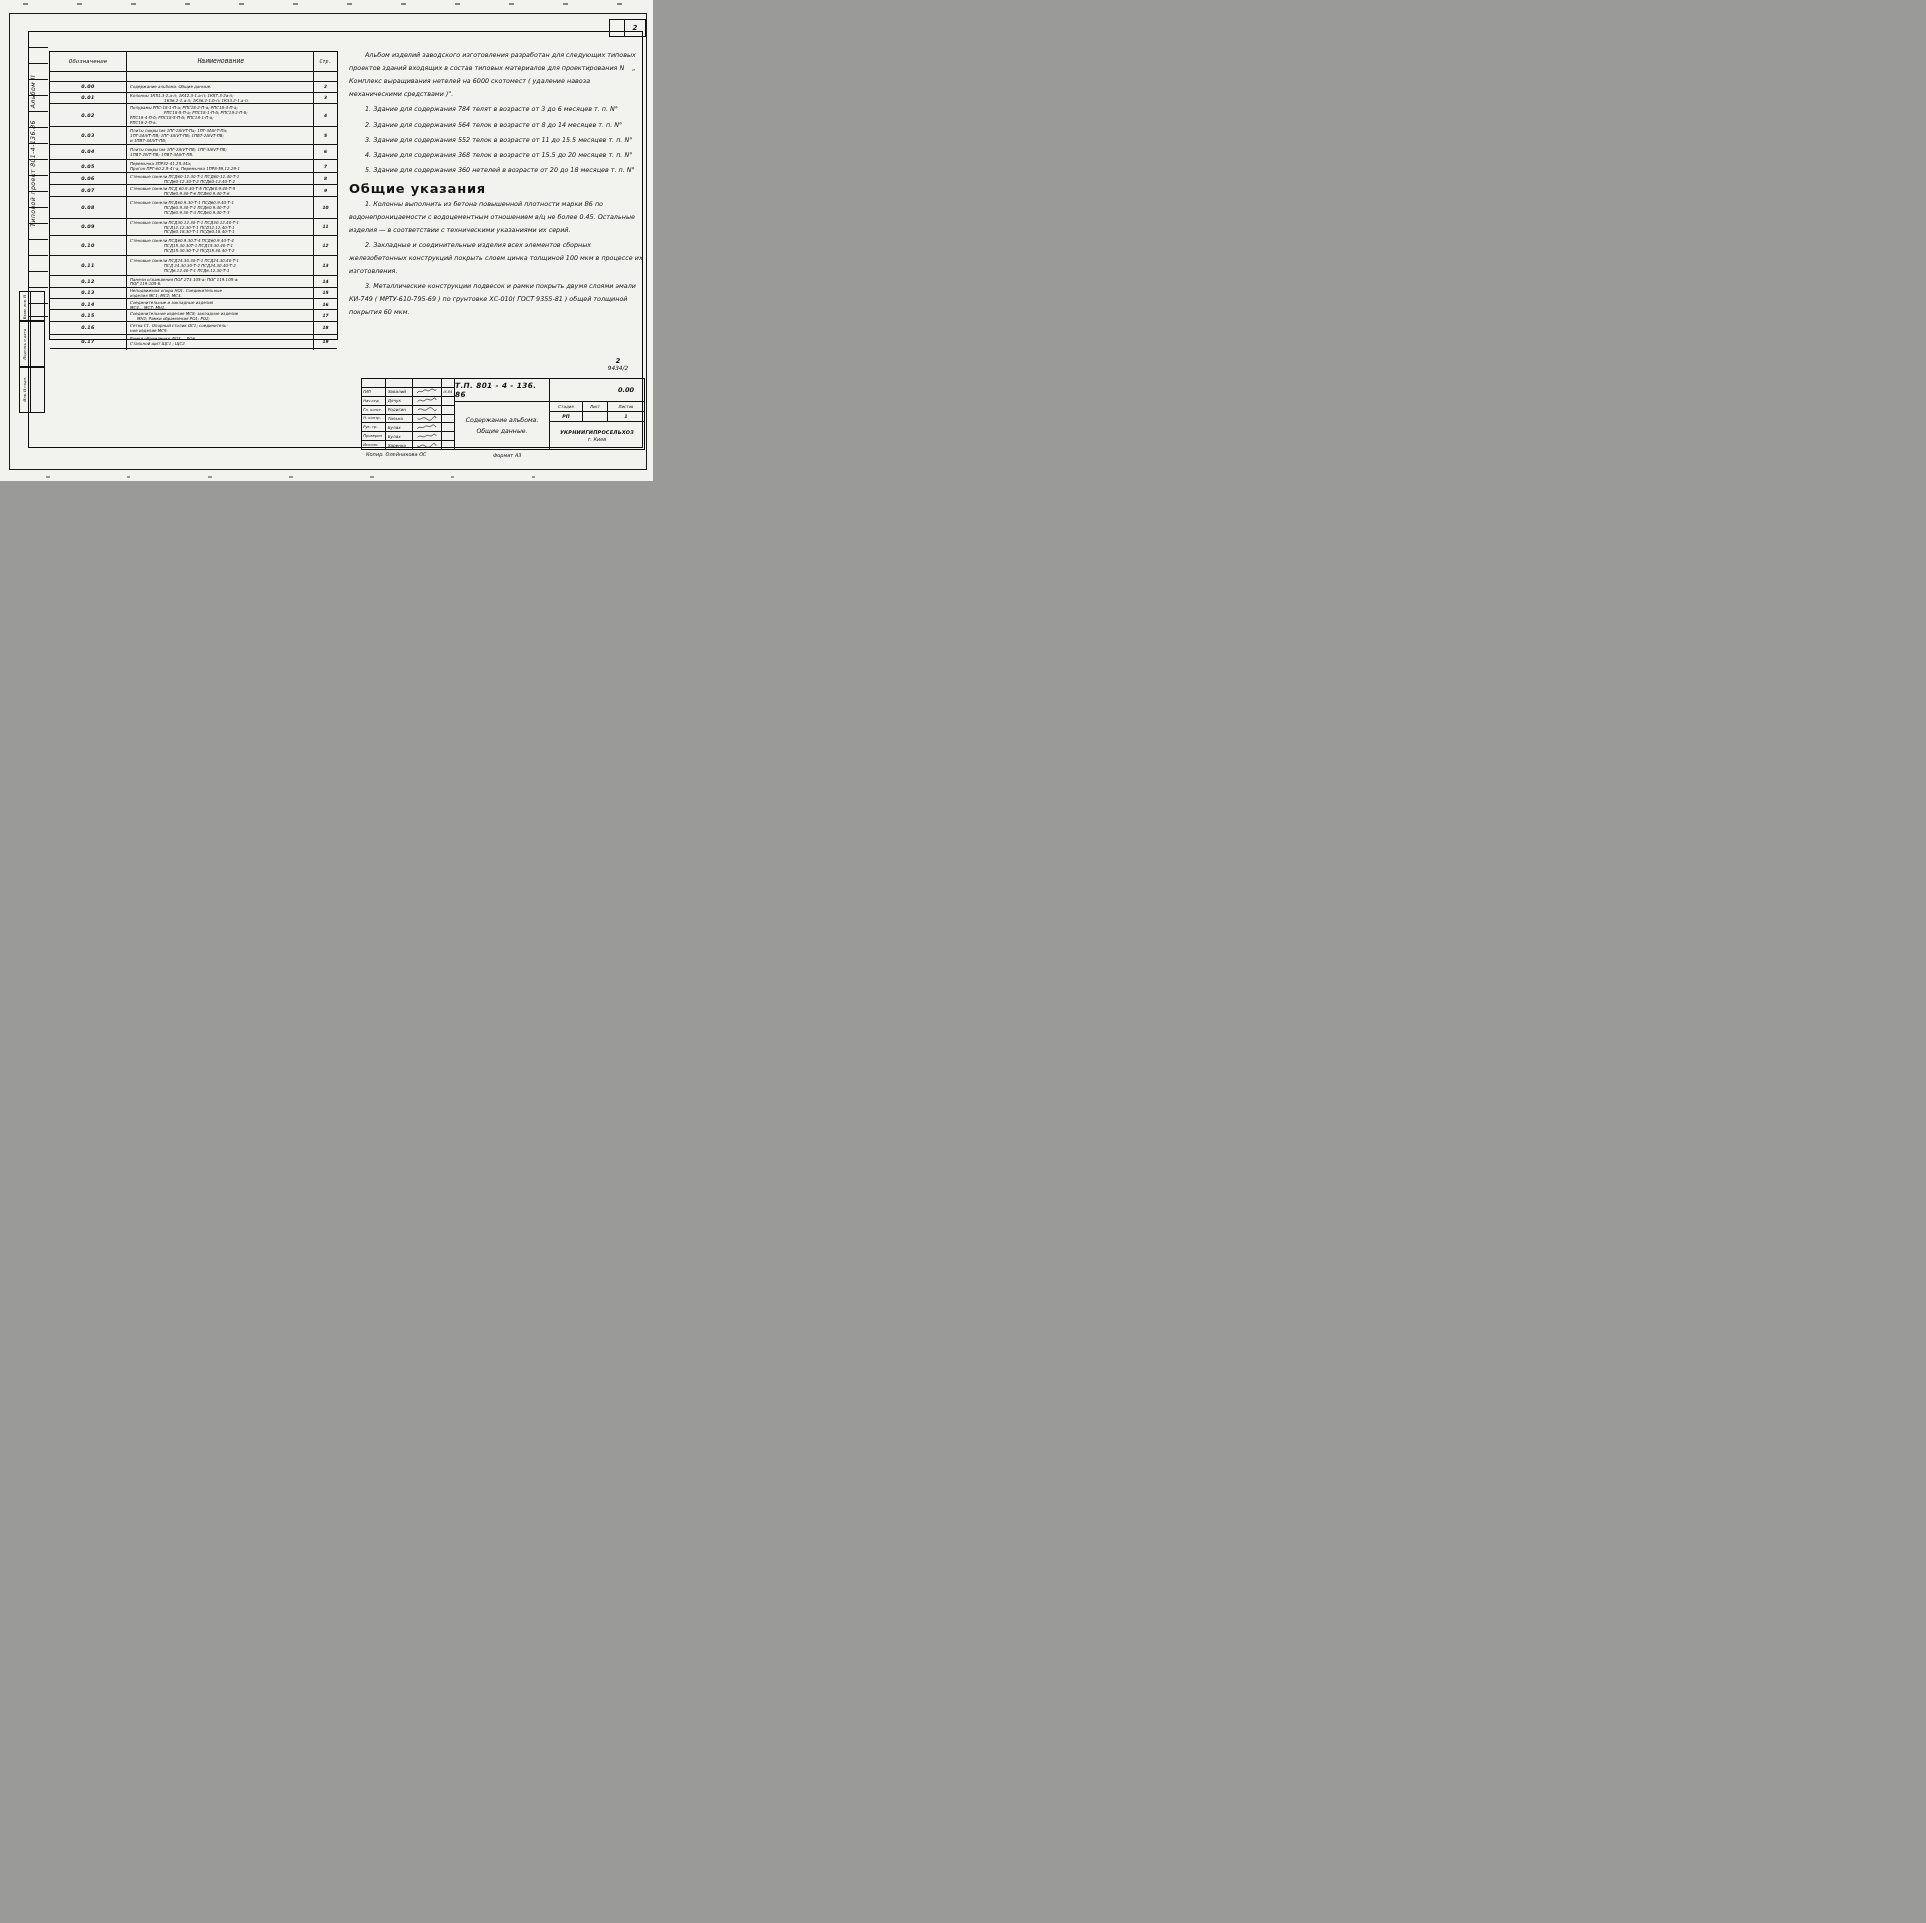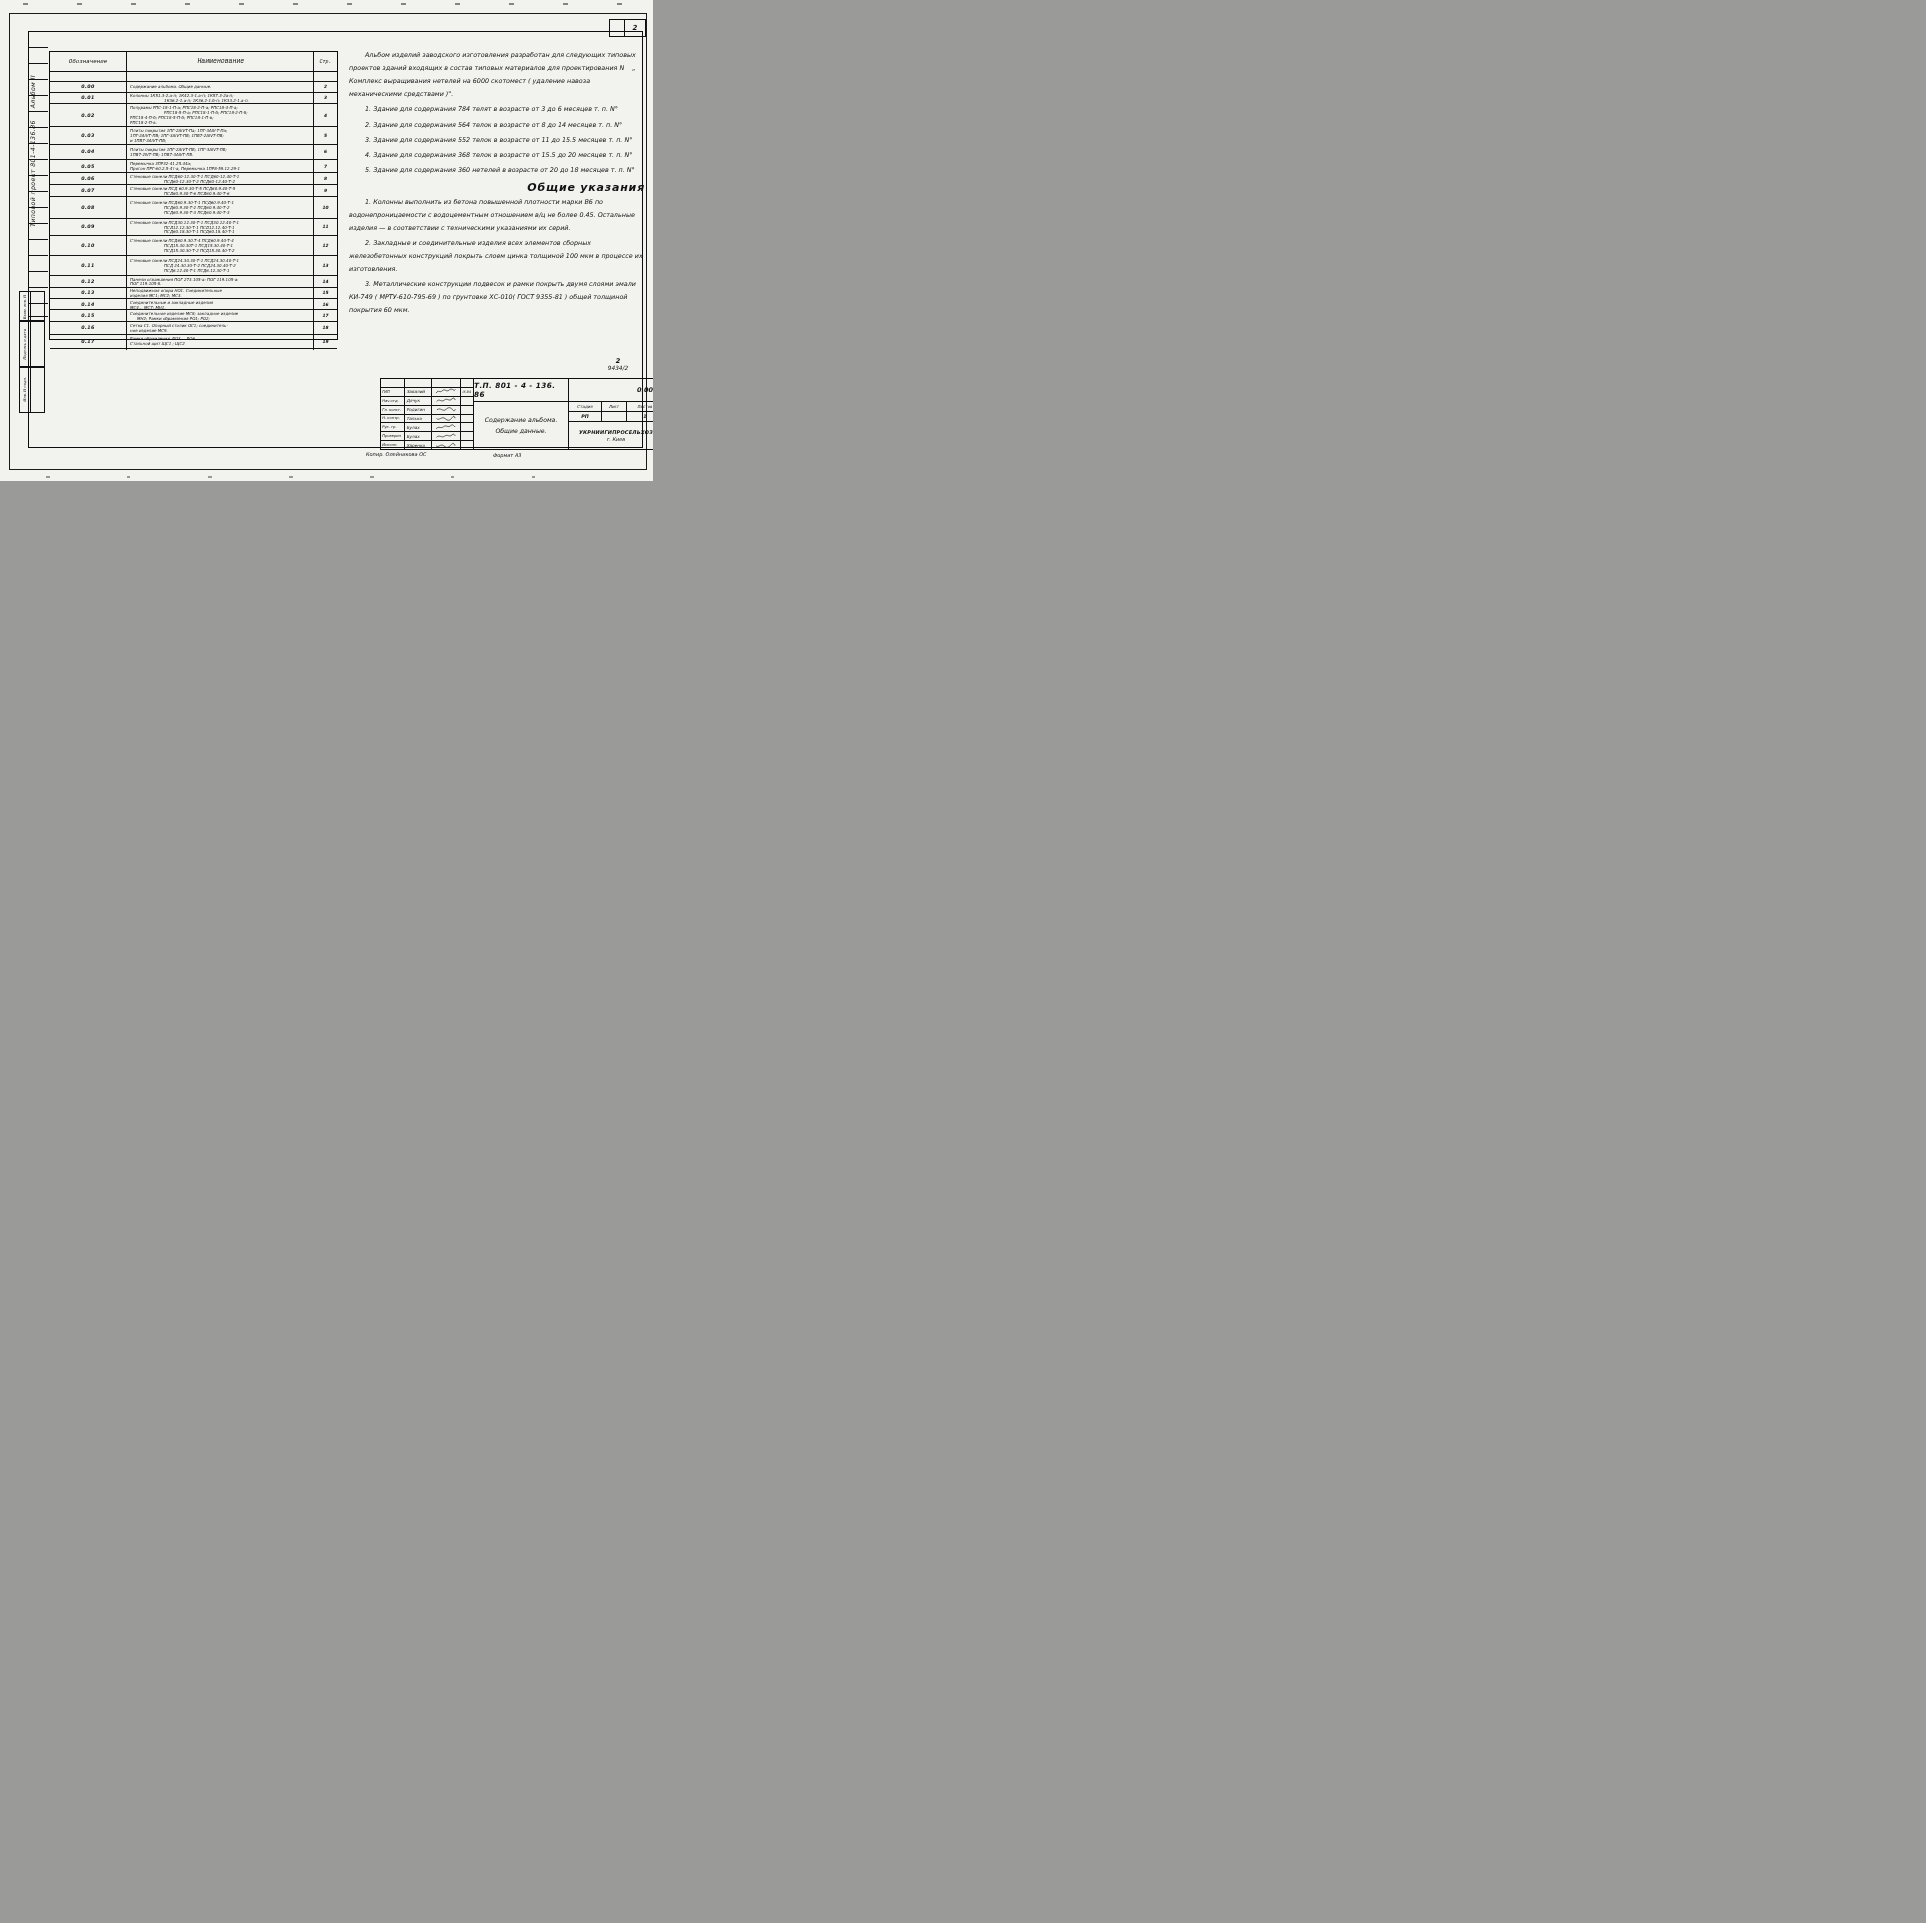--- a/index.html
+++ b/index.html
@@ -40,26 +40,26 @@
   .t-header .c-name{align-items:center;justify-content:center;font-size:6.5px;}
   .t-header .c-page{font-size:5px;font-weight:normal;}
   .ln{display:block;font-size:4px;line-height:5px;font-style:italic;white-space:nowrap;overflow:hidden;}
   .ln:empty{display:none;}
   .ln + .ln{padding-left:34px;}
   .t-fill{flex:1;}
   
   .notes{left:349px;top:49px;width:296px;}
   .notes p{margin:0 0 2.3px 0;font-size:6.4px;line-height:13px;font-style:italic;}
   .notes p.indent{text-indent:16px;}
-  .notes h3{margin:3.9px 0 1.5px 0;text-align:right;font-size:11px;font-style:italic;font-weight:bold;letter-spacing:0.8px;}
+  .notes h3{margin:3.9px 0 1.5px 0;text-align:left;font-size:13px;font-weight:bold;letter-spacing:0.8px;}
   .refnum{left:595px;top:357px;width:46px;text-align:center;font-style:italic;}
   .refnum .r1{font-size:6.5px;font-weight:bold;}
   .refnum .r2{font-size:5.8px;}
   
-  .tblock{left:380px;top:378px;width:282px;height:70px;border:1.3px solid #0c0c0c;display:flex;font-style:italic;}
+  .tblock{left:361px;top:378px;width:282px;height:70px;border:1.3px solid #0c0c0c;display:flex;font-style:italic;}
   .tb-left{width:92px;border-right:1px solid #111;display:flex;flex-direction:column;}
   .tb-lrow{flex:1;display:flex;border-bottom:0.8px solid #111;}
   .tb-lrow:last-child{border-bottom:none;}
   .tb-lrow .role{width:22.3px;border-right:0.8px solid #111;display:flex;align-items:center;padding-left:1.2px;font-size:3.7px;white-space:nowrap;overflow:hidden;}
   .tb-lrow .name{width:24px;border-right:0.8px solid #111;display:flex;align-items:center;padding-left:1.2px;font-size:4.2px;}
   .tb-lrow .sig{width:28px;border-right:0.8px solid #111;display:flex;align-items:center;justify-content:center;}
   .tb-lrow .date{flex:1;display:flex;align-items:center;justify-content:center;font-size:3.3px;}
   .tb-mid{width:94px;border-right:1px solid #111;display:flex;flex-direction:column;}
   .tb-doc{height:22.3px;border-bottom:1px solid #111;display:flex;align-items:center;justify-content:center;
       font-size:7.3px;font-weight:bold;letter-spacing:0.4px;}

